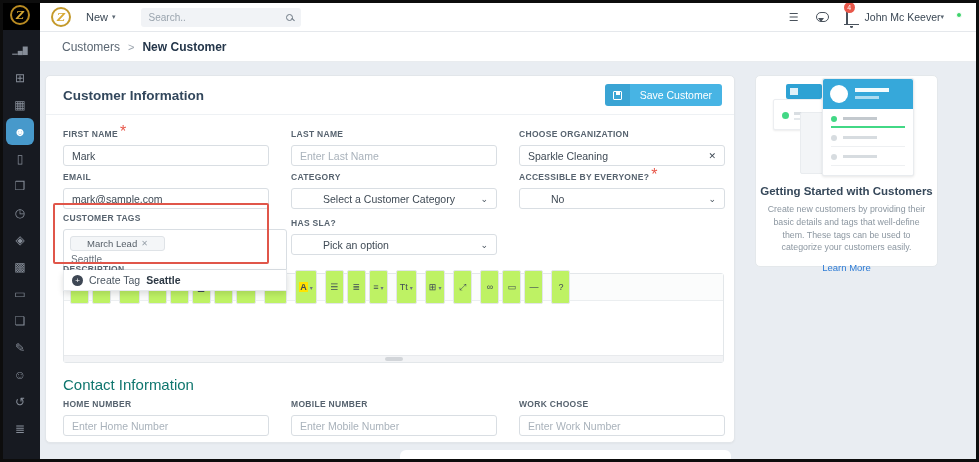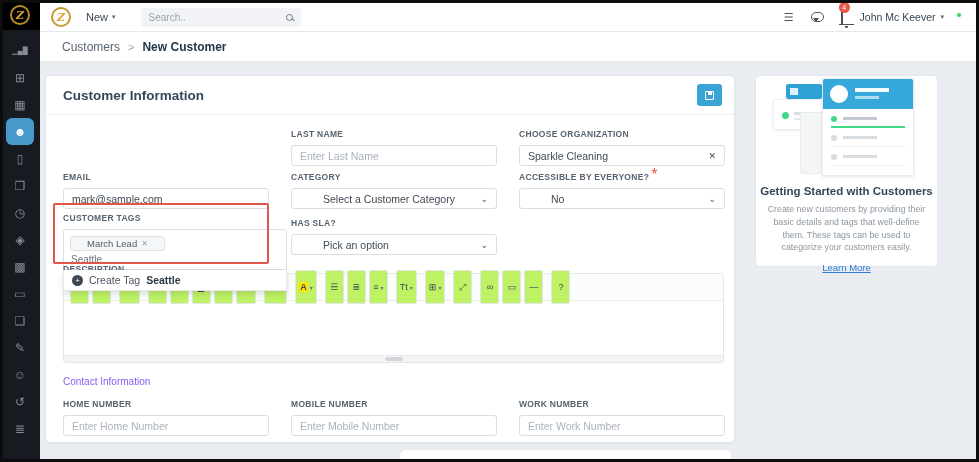--- a/index.html
+++ b/index.html
@@ -39,21 +39,21 @@
   .icon-chat { width:13px; height:10px; border:1.4px solid #49525c; border-radius:7px; position:relative; cursor:pointer; }
   .icon-chat::after { content:""; position:absolute; left:1px; bottom:-4px; width:0; height:0;
     border:3px solid transparent; border-top:4px solid #49525c; }
   .bell-wrap { position:relative; cursor:pointer; }
   .icon-bell { width:11px; height:9px; border:1.4px solid #49525c; border-bottom:none; border-radius:6px 6px 1px 1px; position:relative; }
   .icon-bell::before { content:""; position:absolute; left:-3px; bottom:0; width:15px; height:1.4px; background:#49525c; }
   .icon-bell::after { content:""; position:absolute; left:3px; bottom:-3px; width:3px; height:2px;
     border-radius:0 0 3px 3px; background:#49525c; }
   .badge { position:absolute; top:-6px; right:-7px; min-width:11px; height:11px; background:#e8574a;
     color:#fff; font-size:7px; border-radius:6px; display:flex; align-items:center; justify-content:center; padding:0 2px; }
-  .user-menu { display:flex; align-items:center; gap:5px; font-size:10.5px; color:#3a4754; cursor:pointer; }
+  .user-menu { display:flex; align-items:center; font-size:10.5px; color:#3a4754; cursor:pointer; }
   .avatar-wrap { position:relative; cursor:pointer; }
   .avatar { width:20px; height:20px; border-radius:50%; background:#c6ced6; position:relative; overflow:hidden; }
   .avatar::before { content:""; position:absolute; top:4px; left:6.5px; width:7px; height:7px; background:#fff; border-radius:50%; }
   .avatar::after { content:""; position:absolute; bottom:-6px; left:3px; width:14px; height:11px; background:#fff; border-radius:50%; }
   .presence { position:absolute; right:-1px; bottom:-1px; width:6px; height:6px; background:#3dd36a;
     border:1px solid #fff; border-radius:50%; }
 
   
   #breadcrumb { position:absolute; left:40px; top:32px; right:3px; height:30px; background:#fff;
     border-bottom:1px solid #e9ecef; display:flex; align-items:center; padding-left:22px; font-size:12px; z-index:9; }
@@ -112,21 +112,21 @@
   .tb-gap { margin-left:5px; }
   .tb-btn .b { font-weight:bold; } .tb-btn .i { font-style:italic; font-family:"Liberation Serif", serif; }
   .tb-btn .u { text-decoration:underline; } .tb-btn .s { text-decoration:line-through; }
   .tb-btn .hl { background:#ffe400; font-weight:bold; padding:0 1px; }
   .tb-caret { font-size:6px; color:#6a747e; margin-left:2px; }
   .editor-body { height:55px; }
   .editor-scroll { position:absolute; bottom:0; left:0; right:0; height:7px; background:#f3f4f6; border-top:1px solid #e8eaed; }
   .editor-thumb { position:absolute; left:321px; top:1px; width:18px; height:4px; background:#d2d5d9; border-radius:2px; cursor:pointer; }
 
   
-  .contact-title { position:absolute; left:17px; top:300px; font-size:10px; color:#8b5cf6; }
+  .contact-title { position:absolute; left:17px; top:300px; font-size:15px; color:#0f766e; }
   .r3c { top:317px; }
 
   
   #aside-card { position:absolute; left:755px; top:75px; width:183px; height:192px; background:#fff;
     border:1px solid #e4e8eb; border-radius:5px; text-align:center; z-index:5; }
   .illo { position:relative; height:102px; }
   .illo-mini-blue { position:absolute; left:30px; top:8px; width:36px; height:15px; background:#2ea2d4; border-radius:2px; }
   .illo-mini-line { position:absolute; left:4px; top:4px; width:8px; height:7px; background:rgba(255,255,255,.85); }
   .illo-small-card { position:absolute; left:17px; top:23px; width:58px; height:31px; background:#fff;
     border:1px solid #eceef1; border-radius:2px; box-shadow:0 1px 2px rgba(0,0,0,.08); }
@@ -143,21 +143,21 @@
   .illo-h-l2 { position:absolute; left:32px; top:17px; width:24px; height:3px; background:rgba(255,255,255,.6); }
   .illo-row { position:relative; height:16px; margin:3px 8px 0; }
   .illo-row .dot { position:absolute; left:0; top:4px; width:6px; height:6px; border-radius:50%; background:#d7dce0; }
   .illo-row .bar { position:absolute; left:12px; top:5px; width:34px; height:3px; background:#d7dce0; }
   .illo-row.green { border-bottom:2px solid #42d885; }
   .illo-row.green .dot { background:#42d885; }
   .illo-row.green .bar { background:#c3c9ce; }
   .illo-row.gray { border-bottom:1px solid #eef0f2; }
   .aside-title { margin-top:7px; font-size:11.5px; font-weight:bold; color:#36485a; }
   .aside-body { margin:6px 10px 0; font-size:8.8px; color:#8b96a0; line-height:1.45; }
-  .aside-link { display:inline-block; margin-top:8px; font-size:9.5px; color:#2e7cd6; text-decoration:underline; cursor:pointer; }
+  .aside-link { display:inline-block; margin-top:8px; font-size:9.5px; color:#2e7cd6; cursor:pointer; }
 
   .bottom-sliver { position:absolute; left:400px; top:450px; width:331px; height:12px; background:#fff;
     border-radius:6px 6px 0 0; z-index:4; }
 </style>
 </head>
 <body>
 
 <div id="sidebar">
   <div class="logo-tile">
     <span class="gold-circle">Z</span>
@@ -246,23 +246,30 @@
   <span class="bc-sep">&gt;</span>
   <span class="bc-current">New Customer</span>
 </div>
 
 <div id="main-card">
   <div class="card-title">Customer Information</div>
   <div class="save-btn">
     <span class="save-icon-seg">
       <span class="icon-floppy"></span>
     </span>
+    <span class="save-label-seg">Save Customer</span>
   </div>
   <div class="card-divider"></div>
 
+  <div class="field c1 r1">
+    <span class="flabel">FIRST NAME</span><span class="req">*</span>
+    <div class="input-wrap">
+      <input class="bare" value="Mark" style="">
+    </div>
+  </div>
   <div class="field c2 r1">
     <span class="flabel">LAST NAME</span>
     <div class="input-wrap">
       <input class="bare" placeholder="Enter Last Name" style="">
     </div>
   </div>
   <div class="field c3 r1">
     <span class="flabel">CHOOSE ORGANIZATION</span>
     <div class="input-wrap">
       <input class="bare" value="Sparkle Cleaning" style="">
@@ -399,21 +406,21 @@
       <input class="bare" placeholder="Enter Mobile Number" style="">
     </div>
   </div>
   <div class="field c1 r3c">
     <span class="flabel">HOME NUMBER</span>
     <div class="input-wrap">
       <input class="bare" placeholder="Enter Home Number" style="">
     </div>
   </div>
   <div class="field c3 r3c">
-    <span class="flabel">WORK NUMBER</span>
+    <span class="flabel">WORK CHOOSE</span>
     <div class="input-wrap">
       <input class="bare" placeholder="Enter Work Number" style="">
     </div>
   </div>
 </div>
 
 <div id="aside-card">
   <div class="illo">
     <div class="illo-mini-blue">
         <div class="illo-mini-line"></div>

